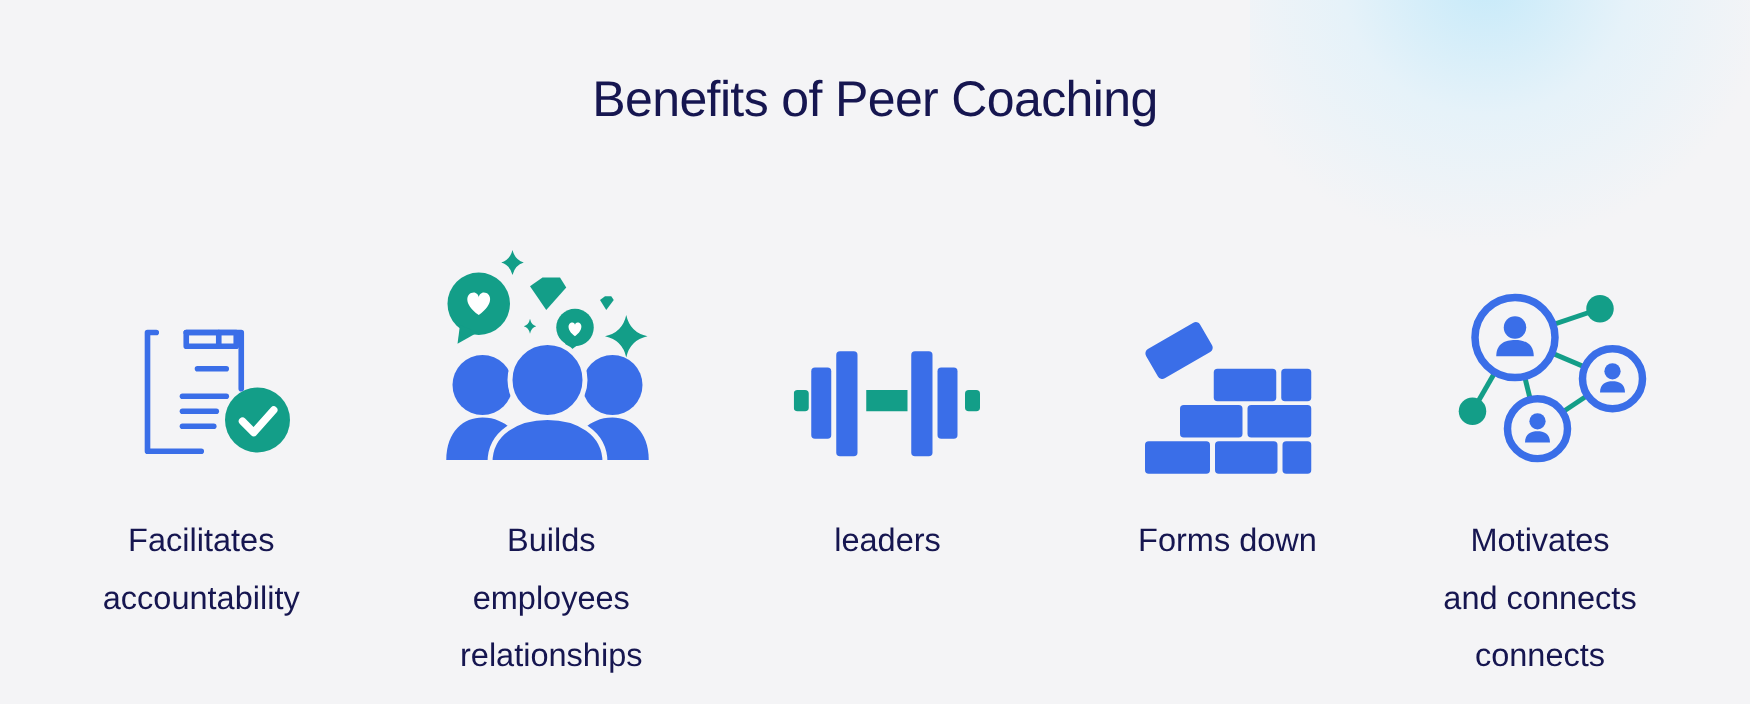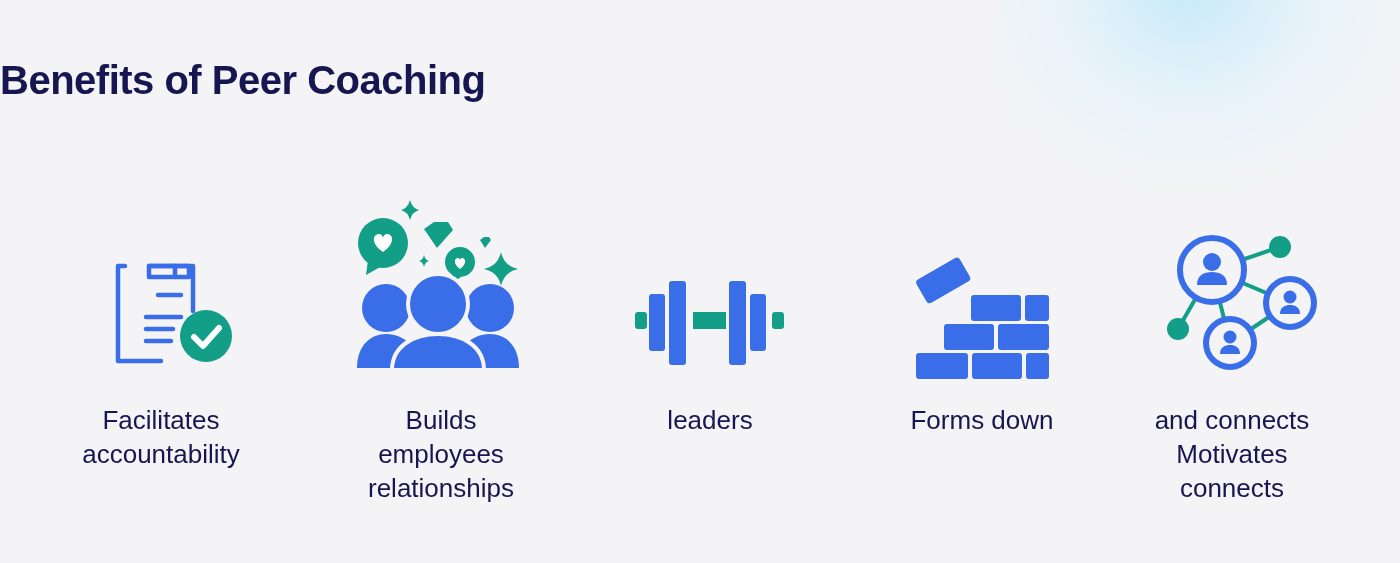--- a/index.html
+++ b/index.html
@@ -7,31 +7,31 @@
     width:1400px; height:563px; overflow:hidden; position:relative;
     background:#f4f4f6;
     font-family:"Liberation Sans", sans-serif;
   }
   .bg-glow {
     position:absolute; left:1000px; top:-160px; width:420px; height:360px;
     background:radial-gradient(ellipse at 45% 40%, rgba(190,232,250,0.85) 0%, rgba(215,240,252,0.5) 35%, rgba(244,244,246,0) 70%);
     pointer-events:none;
   }
   .title {
-    position:absolute; left:0; right:0; top:58px; 
-    font-size:40px; font-weight:bold; color:#161650; letter-spacing:-0.5px;
+    position:absolute; left:0; right:0; top:58px; text-align:center;
+    font-size:40px; font-weight:normal; color:#161650; letter-spacing:-0.5px;
   }
   .item { position:absolute; top:195px; width:280px; }
   .item .icon { position:relative; height:200px; }
   .item .icon svg { position:absolute; }
   .item .label {
     position:absolute; top:208px; left:0; right:0; text-align:center;
     font-size:26px; line-height:34px; color:#161650;
   }
-  .item .label span { display:block; }
+  .item .label span { display:block;margin-top:12px; }
 </style>
 </head>
 <body>
 
 <div class="bg-glow"></div>
 
 <div class="title">Benefits of Peer Coaching</div>
 
 <div class="item" style="left:21px;">
   <div class="icon">
@@ -159,17 +159,17 @@
         <circle cx="50" cy="32" r="9"></circle>
         <path d="M35 55 C35 45 42 42 50 42 C58 42 65 45 65 55Z"></path>
         <circle cx="128" cy="67" r="6.5"></circle>
         <path d="M118 84 C118 77 123 75 128 75 C133 75 138 77 138 84Z"></path>
         <circle cx="68" cy="107" r="6.5"></circle>
         <path d="M58 124 C58 117 63 115 68 115 C73 115 78 117 78 124Z"></path>
       </g>
     </svg>
   </div>
   <div class="label">
+    <span>Motivates</span>
     <span>and connects</span>
-    <span>Motivates</span>
     <span>connects</span>
   </div>
 </div>
 
 </body></html>

